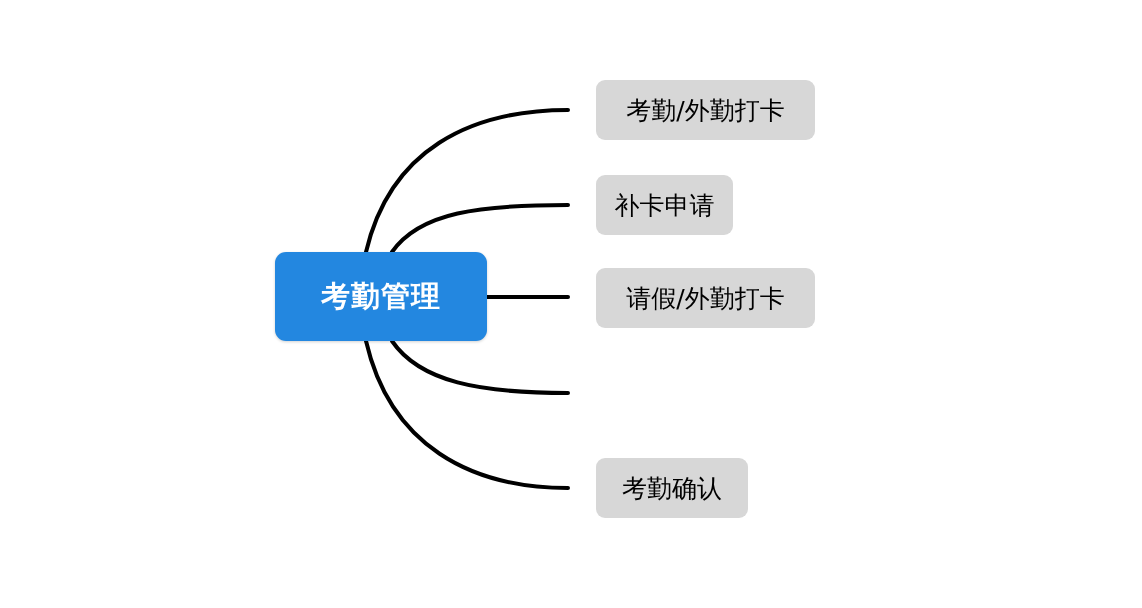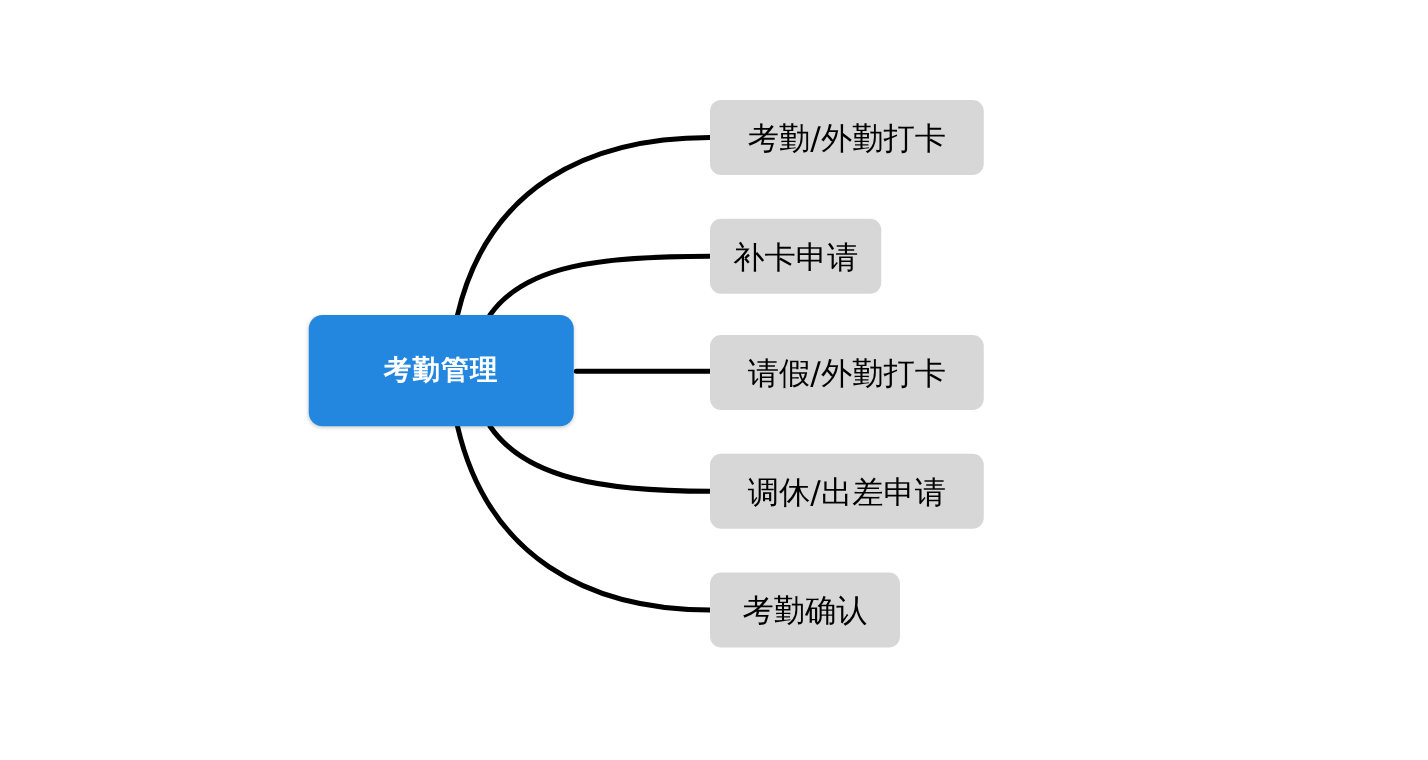--- a/index.html
+++ b/index.html
@@ -32,27 +32,28 @@
     pointer-events: none;
   }
 
   .node {
     position: absolute;
     box-sizing: border-box;
     display: flex;
     align-items: center;
     justify-content: center;
     white-space: nowrap;
+    margin-left: 28px;
   }
 
   .root-node {
     background: #2387e0;
     border-radius: 11px;
     color: #ffffff;
-    font-size: 22px;
+    font-size: 29px;
     font-weight: bold;
     letter-spacing: 1px;
     box-shadow: 0 1px 3px rgba(0,0,0,0.18);
   }
 
   .child-node {
     background: #d7d7d7;
     border-radius: 9px;
     color: #000000;
     font-size: 25px;
@@ -86,21 +87,18 @@
   </div>
 
   <div class="node child-node" style="left: 568px; top: 175px; width: 137px; height: 60px; background: rgb(215, 215, 215); color: rgb(0, 0, 0);">
     <span class="child-label">补卡申请</span>
   </div>
 
   <div class="node child-node" style="left: 568px; top: 268px; width: 219px; height: 60px; background: rgb(215, 215, 215); color: rgb(0, 0, 0);">
     <span class="child-label">请假/外勤打卡</span>
   </div>
 
-  <div class="node child-node" style="left: 568px; top: 363px; width: 219px; height: 60px; background: rgb(215, 215, 215); color: rgb(0, 0, 0);">
-    <span class="child-label">调休/出差申请</span>
-  </div>
 
   <div class="node child-node" style="left: 568px; top: 458px; width: 152px; height: 60px; background: rgb(215, 215, 215); color: rgb(0, 0, 0);">
     <span class="child-label">考勤确认</span>
   </div>
 
 </div>
 
 </body></html>

